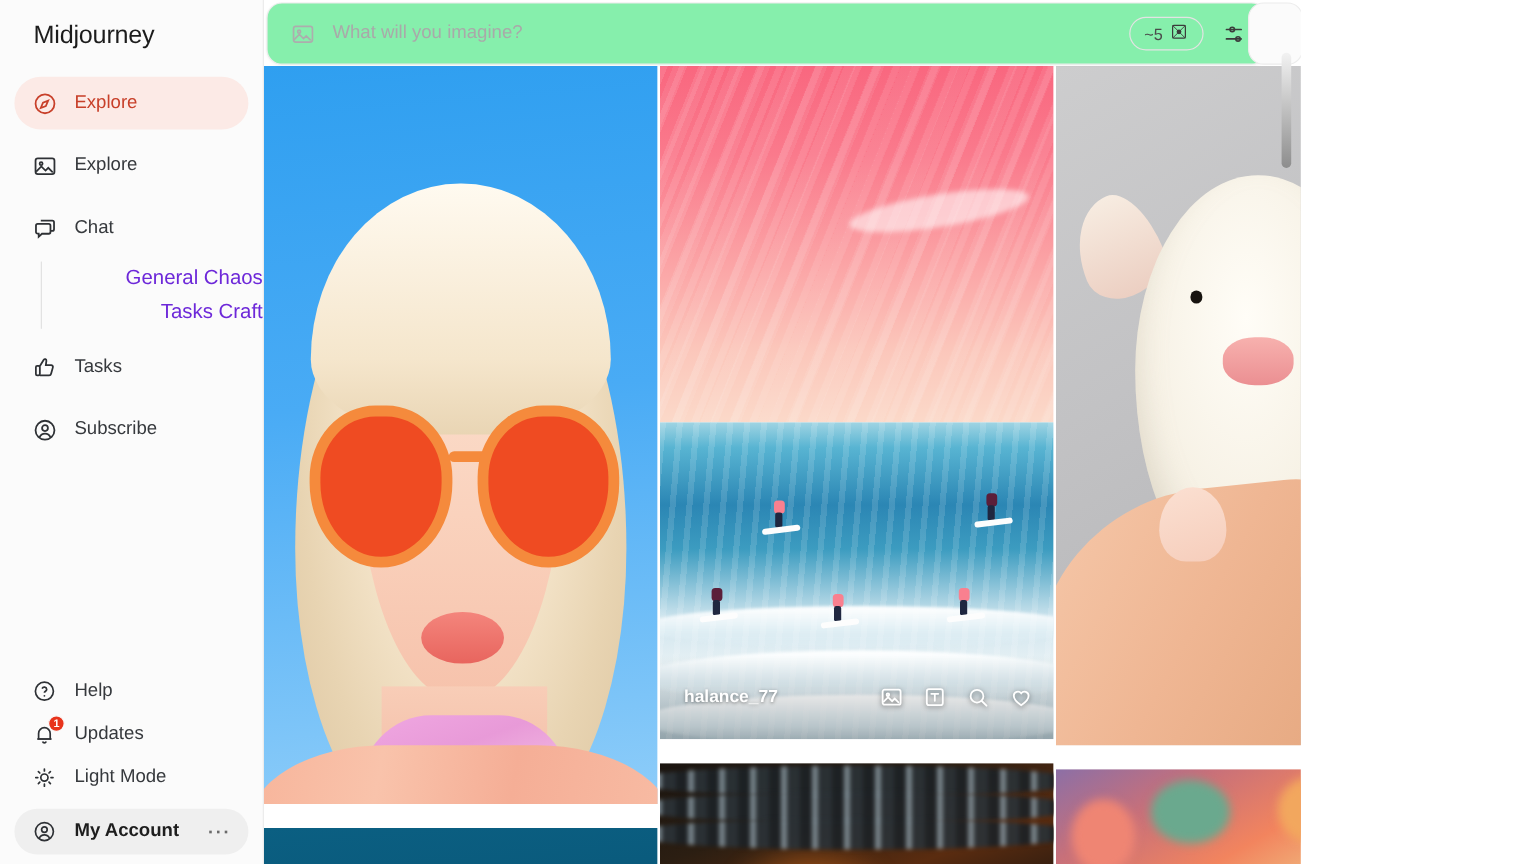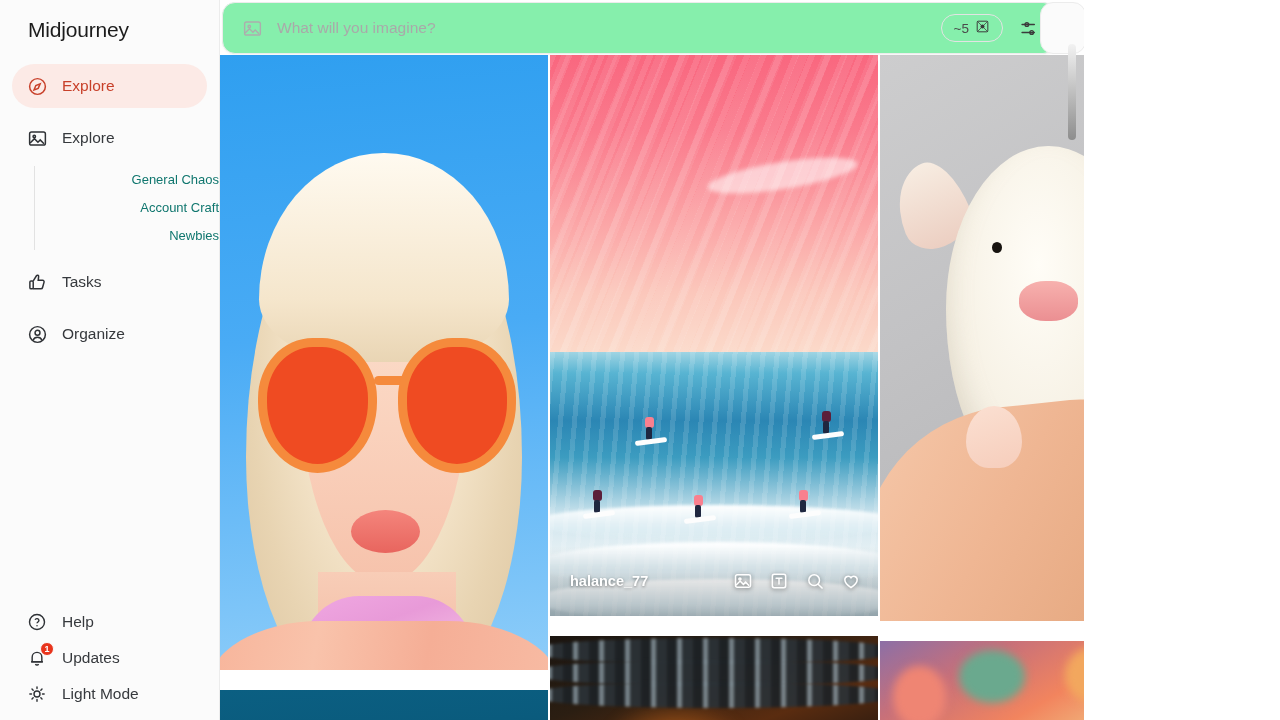--- a/index.html
+++ b/index.html
@@ -39,21 +39,21 @@
   }
   .nav-item.active .ic svg { stroke: #c8402a; }
   .nav-item svg { stroke: #2e3135; fill: none; stroke-width: 1.7; }
 
   .sub-group {
     margin: -2px 0 10px 34px;
     border-left: 1.5px solid #e2e2e2;
     padding-left: 16px;
   }
   .sub-item {
-    font-size: 13px; color: #0f766e;
+    font-size: 17px; color: #6d28d9;
     line-height: 28px; height: 28px;
     cursor: pointer;
     margin-left: 27px;
   }
   .nav-spacer { flex: 1 1 auto; }
   .nav-bottom { padding-bottom: 8px; }
   .nav-bottom .nav-item { height: 36px; margin-bottom: 0; }
   .nav-bottom .nav-item.account {
     background: #efefef; border-radius: 20px; height: 38px;
     margin-top: 8px; font-weight: 700; color: #1e1e1e;
@@ -343,46 +343,54 @@
         <span class="ic">
           <svg viewBox="0 0 24 24" width="21" height="21">
               <rect x="3" y="4.5" width="18" height="15" rx="2.2"></rect>
               <circle cx="8.3" cy="9.6" r="1.4"></circle>
               <path d="M3.6 17.2l4.9-5 4 4 2.6-2.6 4.3 4.3"></path>
             </svg>
         </span>
         <span>Explore</span>
       </div>
 
+      <div class="nav-item">
+        <span class="ic">
+          <svg viewBox="0 0 24 24" width="21" height="21">
+              <path d="M8 4.5h11a1.6 1.6 0 0 1 1.6 1.6v6.4A1.6 1.6 0 0 1 19 14.1h-1.4"></path>
+              <path d="M5 7.6h10.6a1.6 1.6 0 0 1 1.6 1.6v6.1a1.6 1.6 0 0 1-1.6 1.6H9.1L6 19.8v-3h-1A1.6 1.6 0 0 1 3.4 15.2V9.2A1.6 1.6 0 0 1 5 7.6z"></path>
+            </svg>
+        </span>
+        <span>Chat</span>
+      </div>
 
       <div class="sub-group">
         <div class="sub-item">General Chaos</div>
-        <div class="sub-item">Account Craft</div>
-        <div class="sub-item">Newbies</div>
+        <div class="sub-item">Tasks Craft</div>
       </div>
 
       <div class="nav-item">
         <span class="ic">
           <svg viewBox="0 0 24 24" width="21" height="21">
               <path d="M7 10.5l3.8-6.2c.9-1.2 2.7-.5 2.5 1L12.8 9.5h5.1c1.1 0 1.9 1 1.6 2.1l-1.7 6.1c-.2.9-1 1.5-1.9 1.5H7"></path>
               <rect x="3.3" y="10.2" width="3.8" height="9" rx="1.3"></rect>
             </svg>
         </span>
         <span>Tasks</span>
       </div>
 
       <div class="nav-item">
         <span class="ic">
           <svg viewBox="0 0 24 24" width="21" height="21">
               <circle cx="12" cy="12" r="9"></circle>
               <circle cx="12" cy="10" r="2.8"></circle>
               <path d="M6.9 18.6c.9-2.2 2.8-3.4 5.1-3.4s4.2 1.2 5.1 3.4"></path>
             </svg>
         </span>
-        <span>Organize</span>
+        <span>Subscribe</span>
       </div>
     </nav>
 
     <div class="nav-spacer"></div>
 
     <div class="nav-bottom">
 
       <div class="nav-item">
         <span class="ic">
           <svg viewBox="0 0 24 24" width="20" height="20">
@@ -409,20 +417,31 @@
       <div class="nav-item">
         <span class="ic">
           <svg viewBox="0 0 24 24" width="20" height="20">
               <circle cx="12" cy="12" r="3.6"></circle>
               <path d="M12 3.4v2M12 18.6v2M3.4 12h2M18.6 12h2M6 6l1.4 1.4M16.6 16.6L18 18M18 6l-1.4 1.4M7.4 16.6L6 18" stroke-linecap="round"></path>
             </svg>
         </span>
         <span>Light Mode</span>
       </div>
 
+      <div class="nav-item account">
+        <span class="ic">
+          <svg viewBox="0 0 24 24" width="20" height="20">
+              <circle cx="12" cy="12" r="9"></circle>
+              <circle cx="12" cy="10" r="2.8"></circle>
+              <path d="M6.9 18.6c.9-2.2 2.8-3.4 5.1-3.4s4.2 1.2 5.1 3.4"></path>
+            </svg>
+        </span>
+        <span>My Account</span>
+        <span class="dots">···</span>
+      </div>
     </div>
   </aside>
 
   <main id="main">
 
     <div id="gallery">
 
       <div class="col col-1">
         <div class="tile" style="height:615px">
           <div class="art girl-bg">

